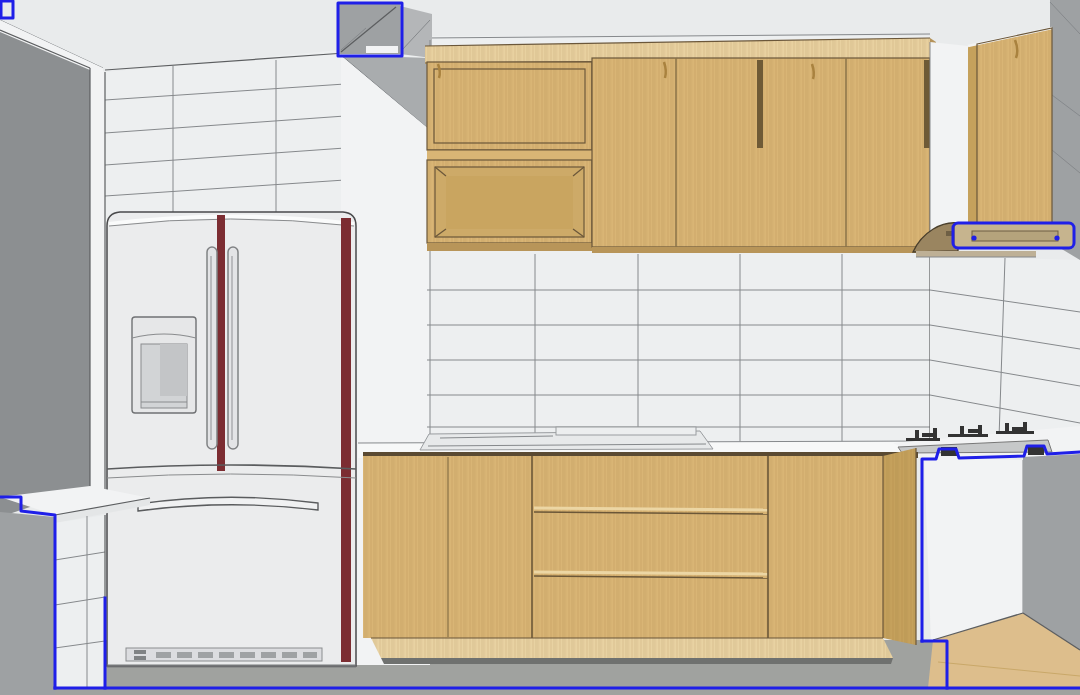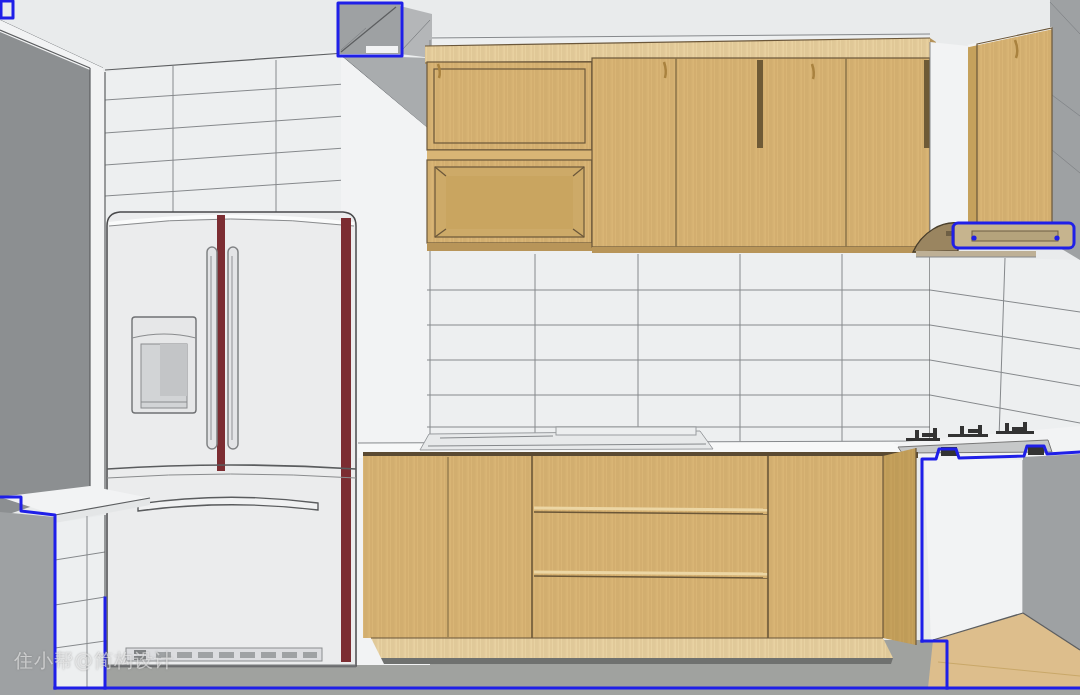--- a/index.html
+++ b/index.html
@@ -312,14 +312,13 @@
     <circle cx="974" cy="238" r="2.6" fill="var(--selection)"></circle>
     <circle cx="1057" cy="238" r="2.6" fill="var(--selection)"></circle>
     <path class="sel" d="M922,641 L922,459 L936,459 L939,449 L956,449 L959,458 L1024,456 L1027,446 L1044,446 L1047,454 L1080,452"></path>
     <path class="sel" d="M922,641 L947,641 L947,688"></path>
     <path class="sel" d="M0,497 L21,497 L21,511 L55,515 L55,688"></path>
     <path class="sel" d="M105,598 L105,688"></path>
     <path class="sel" d="M55,688 L1080,688"></path>
   </g>
 </svg>
 
-<div class="watermark">住小帮@简构设计</div>
 </div>
 
 </body></html>

